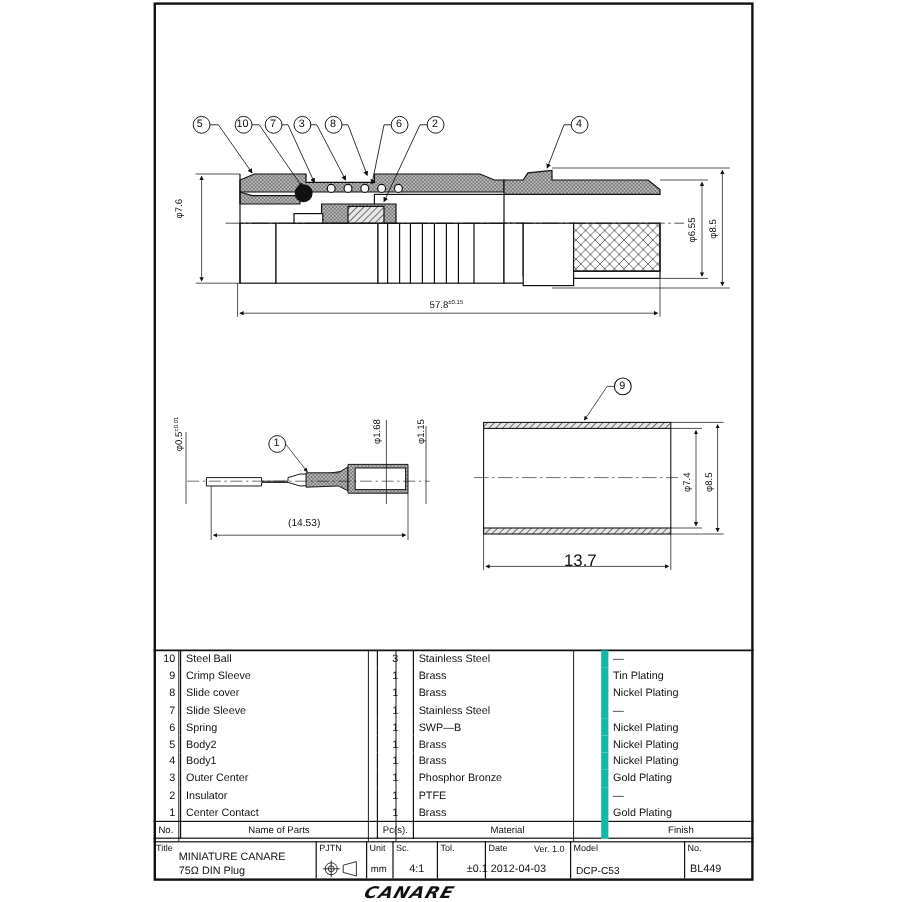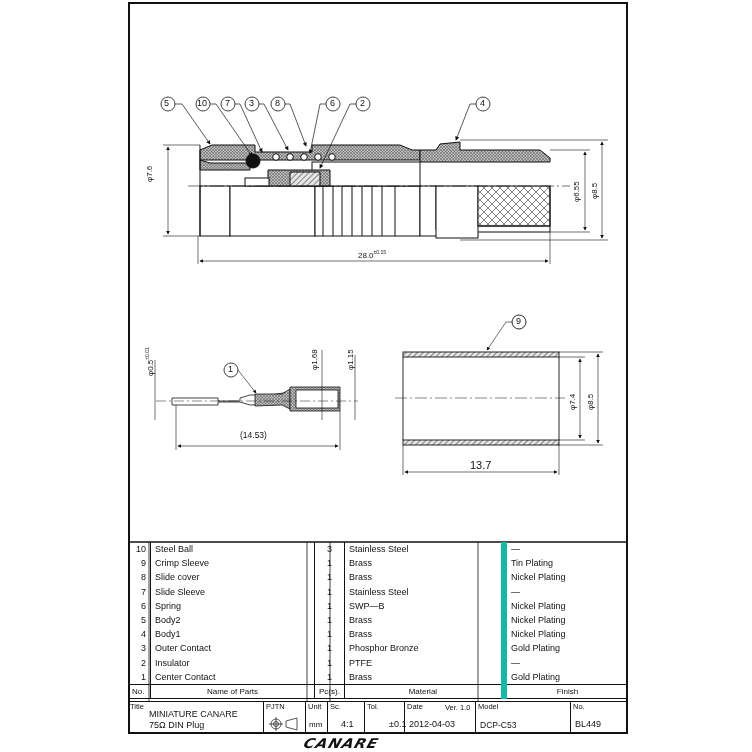--- a/index.html
+++ b/index.html
@@ -197,33 +197,33 @@
   <span class="t" style="position:absolute;left:249px;top:98px;font-size:9px;">3</span>
   <span class="t" style="position:absolute;left:275px;top:98px;font-size:9px;">8</span>
   <span class="t" style="position:absolute;left:330px;top:98px;font-size:9px;">6</span>
   <span class="t" style="position:absolute;left:360px;top:98px;font-size:9px;">2</span>
   <span class="t" style="position:absolute;left:480px;top:98px;font-size:9px;">4</span>
   <span class="t" style="position:absolute;left:228px;top:364px;font-size:9px;">1</span>
   <span class="t" style="position:absolute;left:516px;top:316px;font-size:9px;">9</span>
 </div>
 
 <div>
-  <span class="t" style="position:absolute;left:358px;top:249px;font-size:8px;"><span>28.0</span><sup style="font-size:5px;">±0.15</sup></span>
+  <span class="t" style="position:absolute;left:358px;top:249px;font-size:8px;"><span>57.8</span><sup style="font-size:5px;">±0.15</sup></span>
   <span class="t" style="position:absolute;left:145px;top:182px;font-size:8px;transform:rotate(-90deg);transform-origin:left top;">φ7.6</span>
   <span class="t" style="position:absolute;left:572px;top:202px;font-size:8px;transform:rotate(-90deg);transform-origin:left top;">φ6.55</span>
   <span class="t" style="position:absolute;left:590px;top:199px;font-size:8px;transform:rotate(-90deg);transform-origin:left top;">φ8.5</span>
 
   <span class="t" style="position:absolute;left:144px;top:376px;font-size:8px;transform:rotate(-90deg);transform-origin:left top;"><span>φ0.5</span><sup style="font-size:5px;">±0.01</sup></span>
   <span class="t" style="position:absolute;left:310px;top:370px;font-size:8px;transform:rotate(-90deg);transform-origin:left top;">φ1.68</span>
   <span class="t" style="position:absolute;left:346px;top:370px;font-size:8px;transform:rotate(-90deg);transform-origin:left top;">φ1.15</span>
   <span class="t" style="position:absolute;left:240px;top:430px;font-size:8.5px;">(14.53)</span>
 
   <span class="t" style="position:absolute;left:568px;top:410px;font-size:8px;transform:rotate(-90deg);transform-origin:left top;">φ7.4</span>
   <span class="t" style="position:absolute;left:586px;top:410px;font-size:8px;transform:rotate(-90deg);transform-origin:left top;">φ8.5</span>
-  <span class="t" style="position:absolute;left:470px;top:459px;font-size:11px;">13.7</span>
+  <span class="t" style="position:absolute;left:470px;top:459px;font-size:14px;">13.7</span>
 </div>
 
 <table class="bom">
   <tbody>
     <tr>
         <td class="c-no">10</td>
         <td class="c-name">Steel Ball</td>
         <td class="c-pcs">3</td>
         <td class="c-mat">Stainless Steel</td>
         <td class="c-fin">—</td>
@@ -265,21 +265,21 @@
       </tr>
     <tr>
         <td class="c-no">4</td>
         <td class="c-name">Body1</td>
         <td class="c-pcs">1</td>
         <td class="c-mat">Brass</td>
         <td class="c-fin">Nickel Plating</td>
       </tr>
     <tr>
         <td class="c-no">3</td>
-        <td class="c-name">Outer Contact</td>
+        <td class="c-name">Outer Center</td>
         <td class="c-pcs">1</td>
         <td class="c-mat">Phosphor Bronze</td>
         <td class="c-fin">Gold Plating</td>
       </tr>
     <tr>
         <td class="c-no">2</td>
         <td class="c-name">Insulator</td>
         <td class="c-pcs">1</td>
         <td class="c-mat">PTFE</td>
         <td class="c-fin">—</td>

